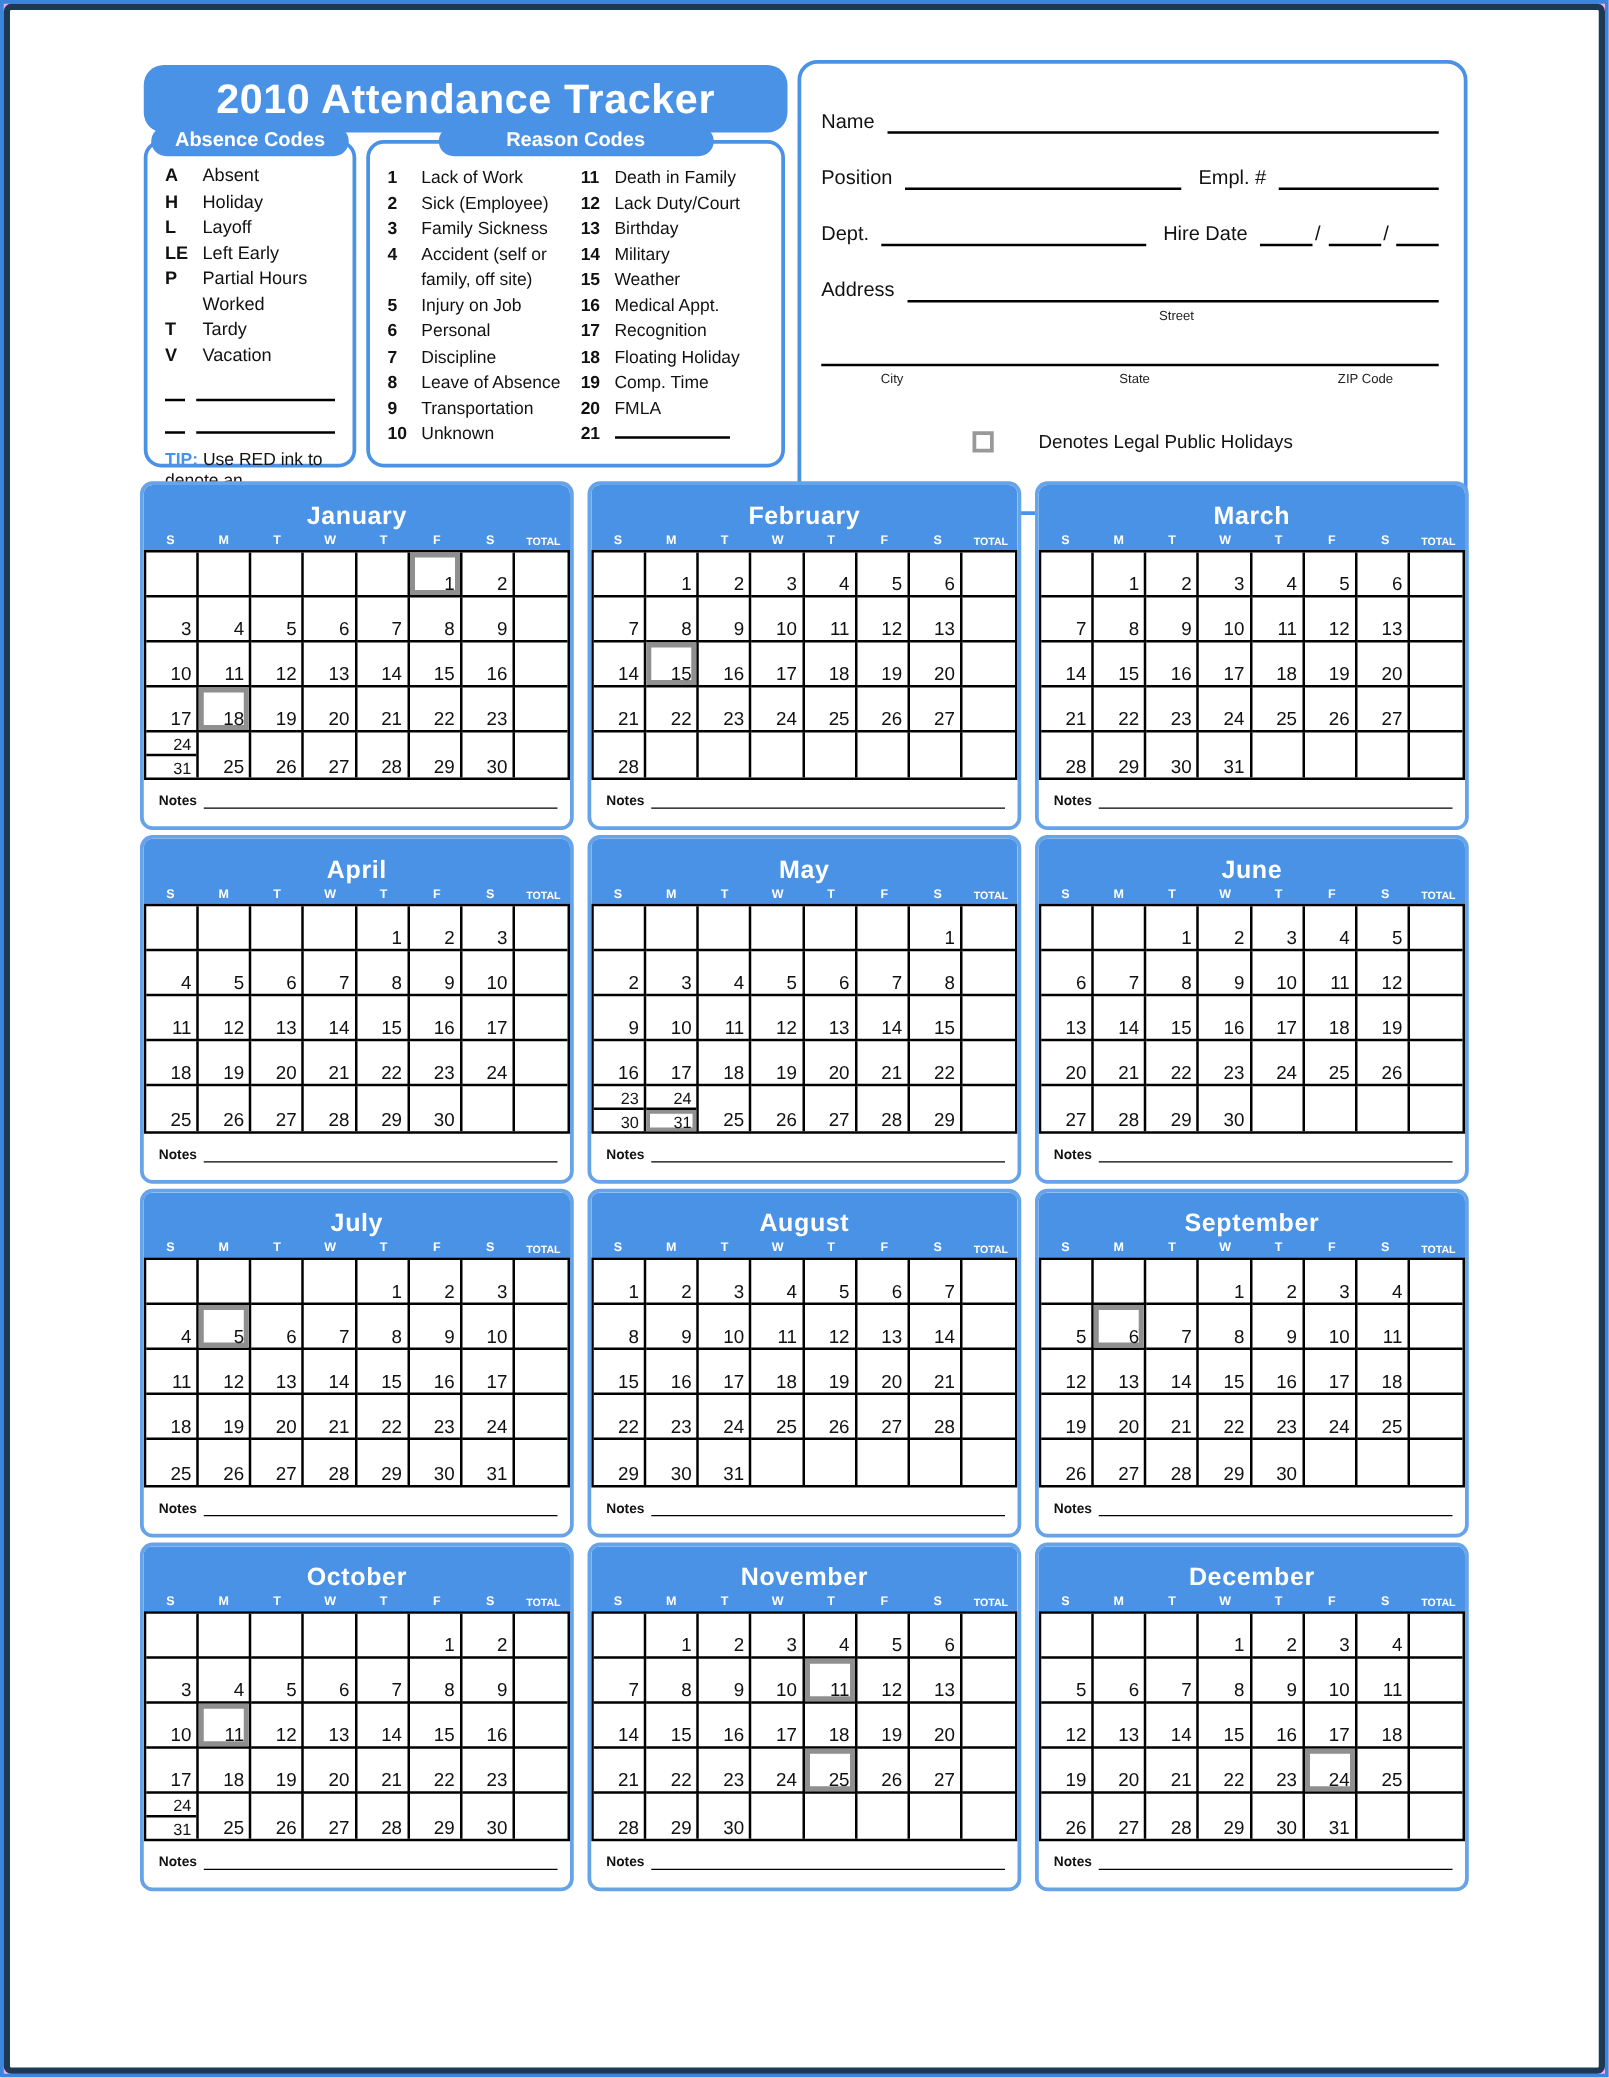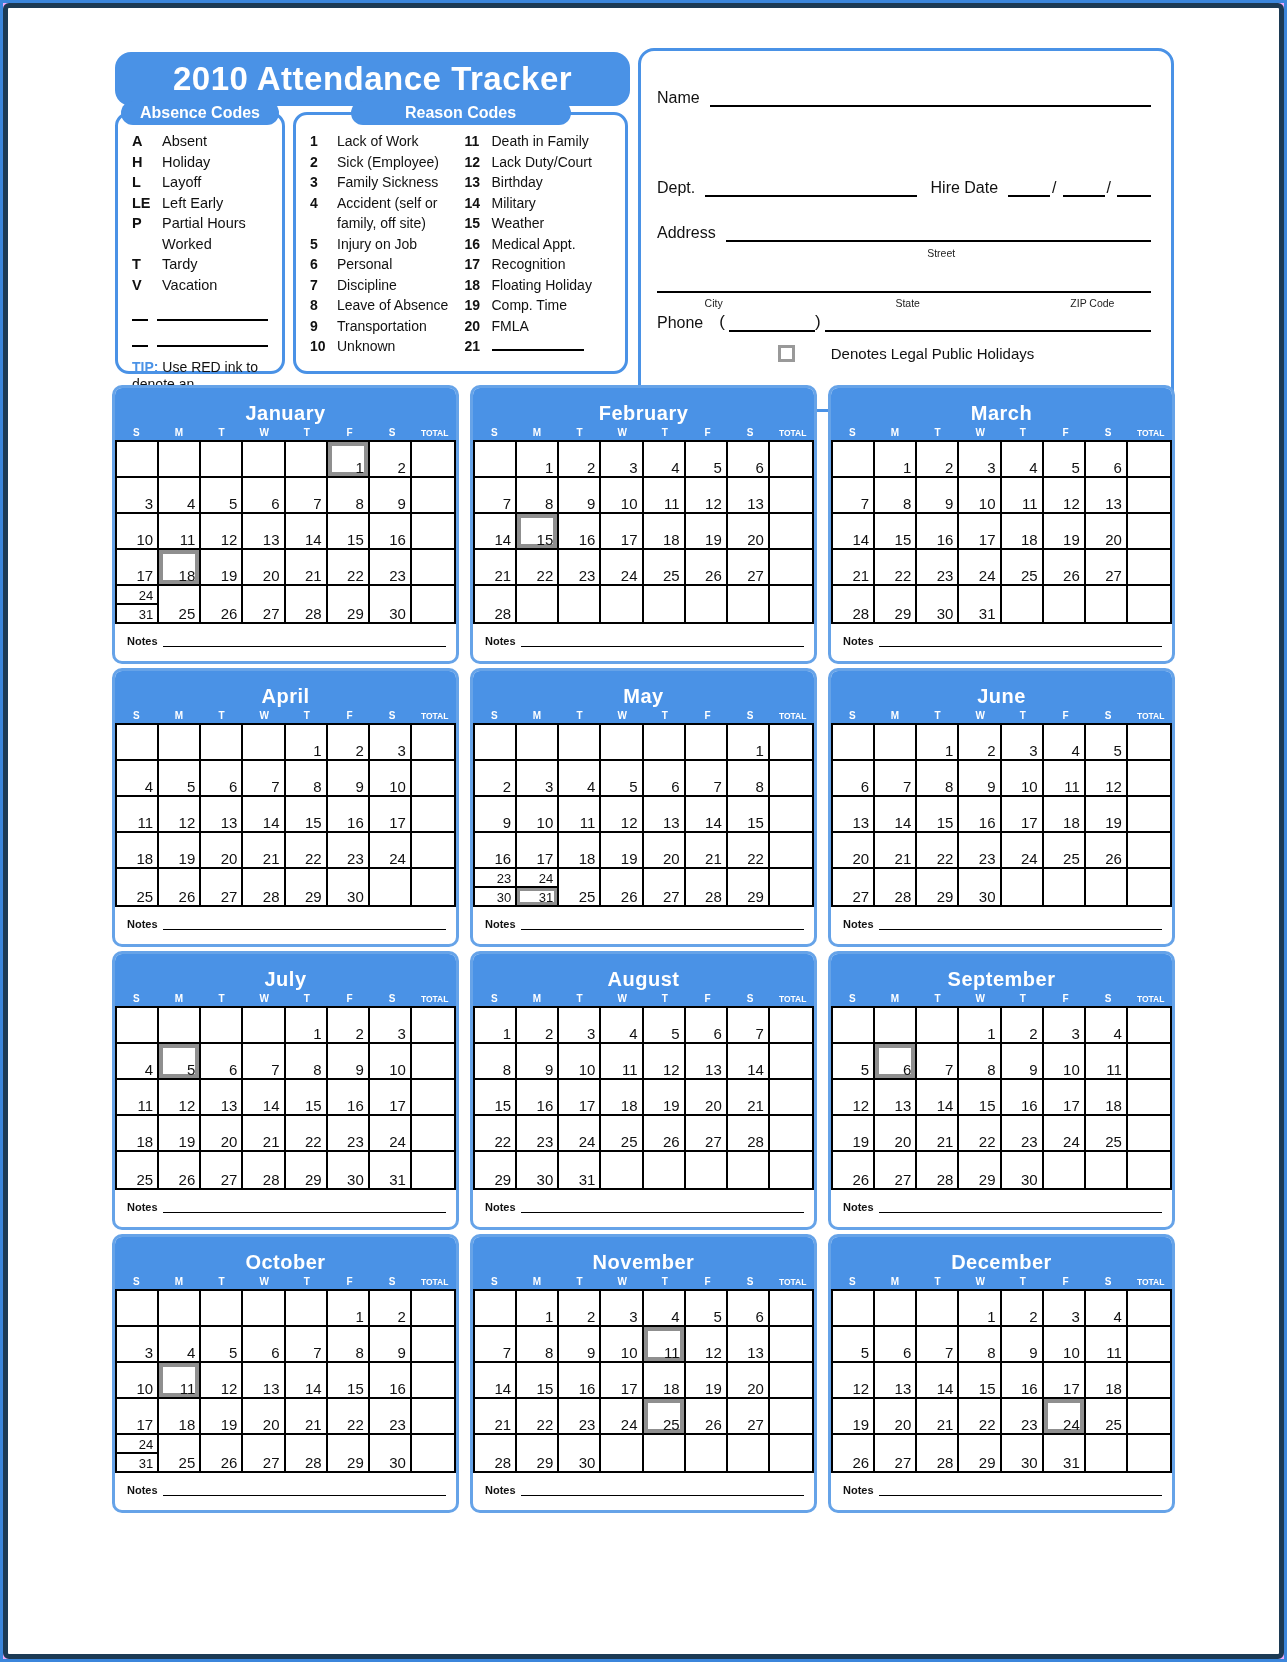--- a/index.html
+++ b/index.html
@@ -229,46 +229,45 @@
    </div>
           </div>
       </div>
     </div>
 
     <div class="emp-box">
       <div class="ef-row" style="top:36px;">
         <span class="ef-label">Name</span>
         <span class="fl"></span>
       </div>
+      <div class="ef-row" style="top:81px;">
+        <span class="ef-label">Position</span>
+        <span class="fl"></span>
+        <span class="ef-label" style="margin-left:14px;">Empl. #</span>
+        <span class="fl w130"></span>
+      </div>
       <div class="ef-row" style="top:126px;">
         <span class="ef-label">Dept.</span>
         <span class="fl"></span>
         <span class="ef-label" style="margin-left:14px;">Hire Date</span>
         <span class="fl w40"></span>
         <span class="slash">/</span>
         <span class="fl w40"></span>
         <span class="slash">/</span>
         <span class="fl w34"></span>
       </div>
       <div class="ef-row" style="top:171px;">
         <span class="ef-label">Address</span>
         <span class="fl"></span>
       </div>
       <span class="cap" style="top:196px; left:54%;">Street</span>
       <div class="city-line"></div>
       <span class="cap" style="top:246px; left:12%;">City</span>
       <span class="cap" style="top:246px; left:48%;">State</span>
       <span class="cap" style="top:246px; left:81%;">ZIP Code</span>
-      <div class="ef-row" style="top:261px;">
-        <span class="ef-label">Phone</span>
-        <span class="paren" style="margin-left:10px;">(</span>
-        <span class="fl w86"></span>
-        <span class="paren">)</span>
-        <span class="fl"></span>
-      </div>
       <div class="legend-row">
         <span class="legend-checkbox"></span>
         <span class="legend-text">Denotes Legal Public Holidays</span>
       </div>
     </div>
 
     <div class="months" id="months">
         <div class="month">
      <div class="m-head">
        <div class="m-name">January</div>

